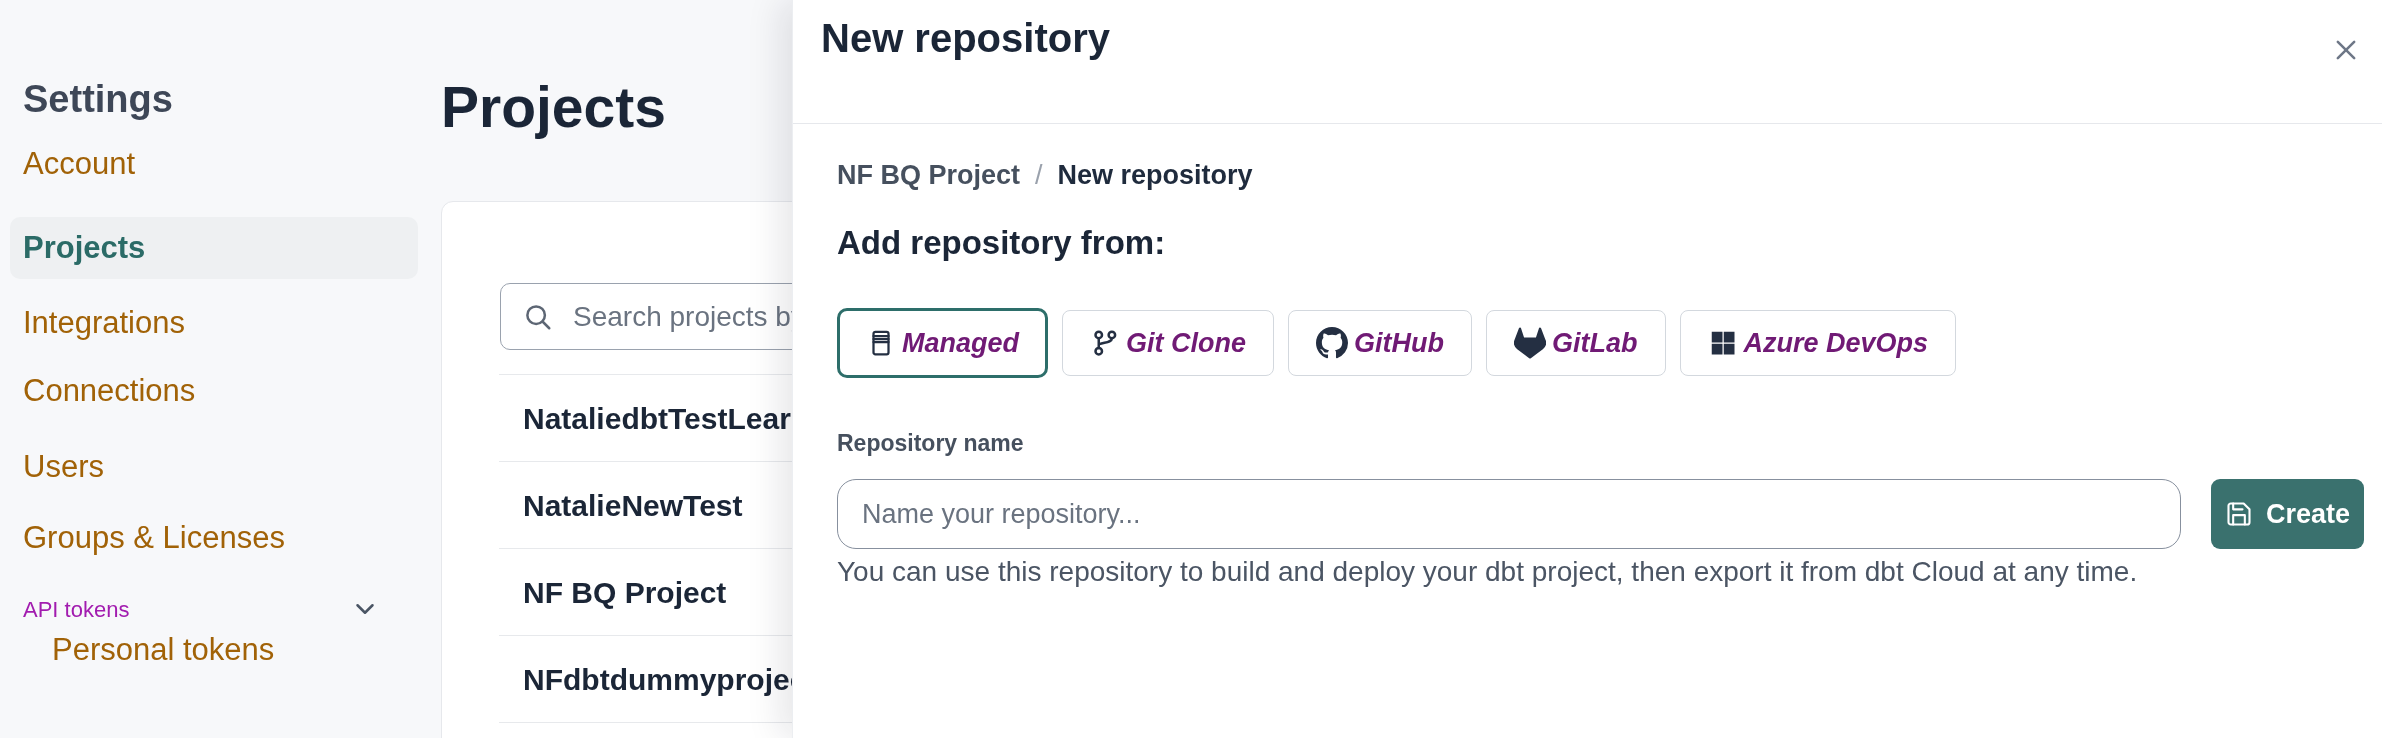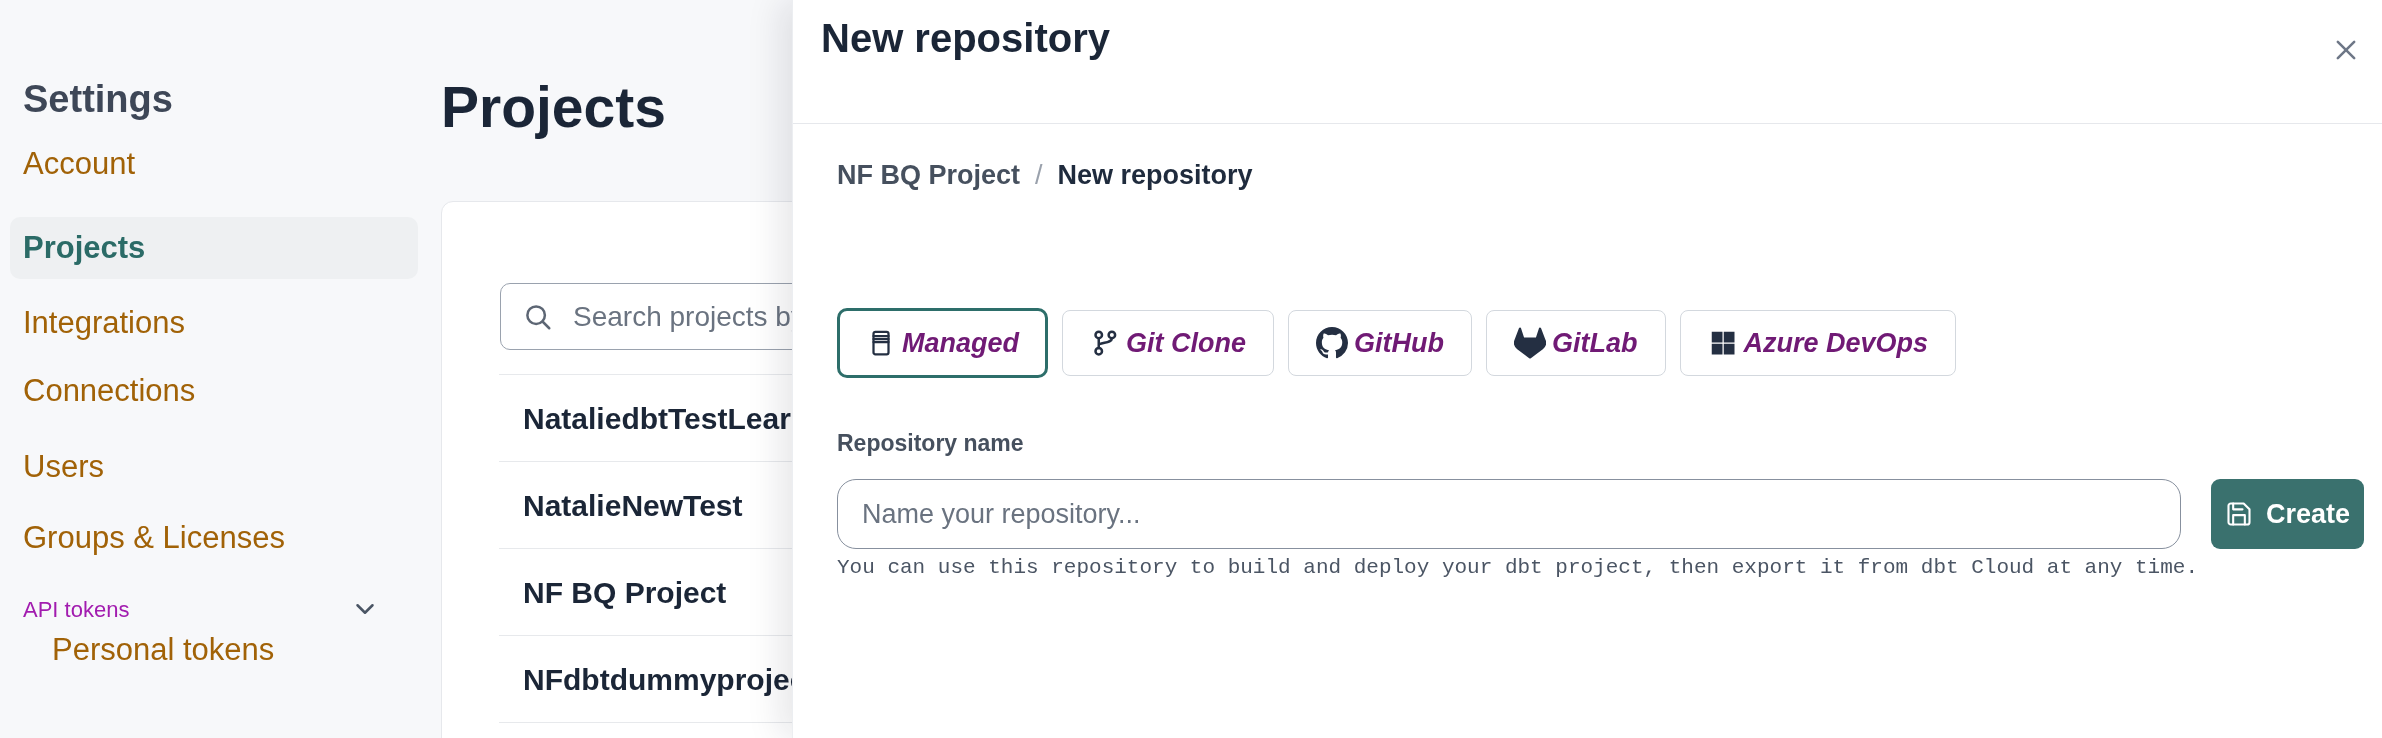--- a/index.html
+++ b/index.html
@@ -93,21 +93,21 @@
     font-size:27px; color:#1b2637; padding:0 24px; outline:none; background:#fff;
     font-family:"Liberation Sans", sans-serif;
   }
   .name-input::placeholder { color:#6a7380; }
   .create-btn {
     width:153px; height:70px; border:none; border-radius:9px; background:#3a716e;
     color:#ffffff; font-size:27px; font-weight:700; cursor:pointer;
     display:inline-flex; align-items:center; justify-content:center; gap:13px;
     font-family:"Liberation Sans", sans-serif;
   }
-  .helper { position:absolute; left:44px; top:556px; font-size:21px; color:#4b5564; white-space:nowrap;font-family:Liberation Mono, monospace; }
+  .helper { position:absolute; left:44px; top:556px; font-size:28px; color:#4b5564; white-space:nowrap; }
 </style>
 </head>
 <body>
 
 <div class="sidebar">
   <div class="sidebar-title">Settings</div>
 
   <div class="nav-item" style="top:147px">Account</div>
 
   <div class="nav-pill">
@@ -165,20 +165,21 @@
       </span>
     </button>
   </div>
 
   <div class="breadcrumb">
     <span class="bc-parent">NF BQ Project</span>
     <span class="bc-sep">/</span>
     <span class="bc-current">New repository</span>
   </div>
 
+  <div class="section-heading">Add repository from:</div>
 
   <div class="src-buttons">
     <button class="src-btn selected">
       <span class="ic">
         <svg width="30" height="30" viewBox="0 0 24 24" fill="none" stroke="currentColor" stroke-width="1.8" stroke-linecap="round">
             <rect x="6" y="3" width="12" height="18" rx="1.5"></rect>
             <line x1="6" y1="6.4" x2="18" y2="6.4"></line>
             <line x1="6" y1="8.8" x2="18" y2="8.8"></line>
             <line x1="6" y1="11.2" x2="18" y2="11.2"></line>
           </svg>

